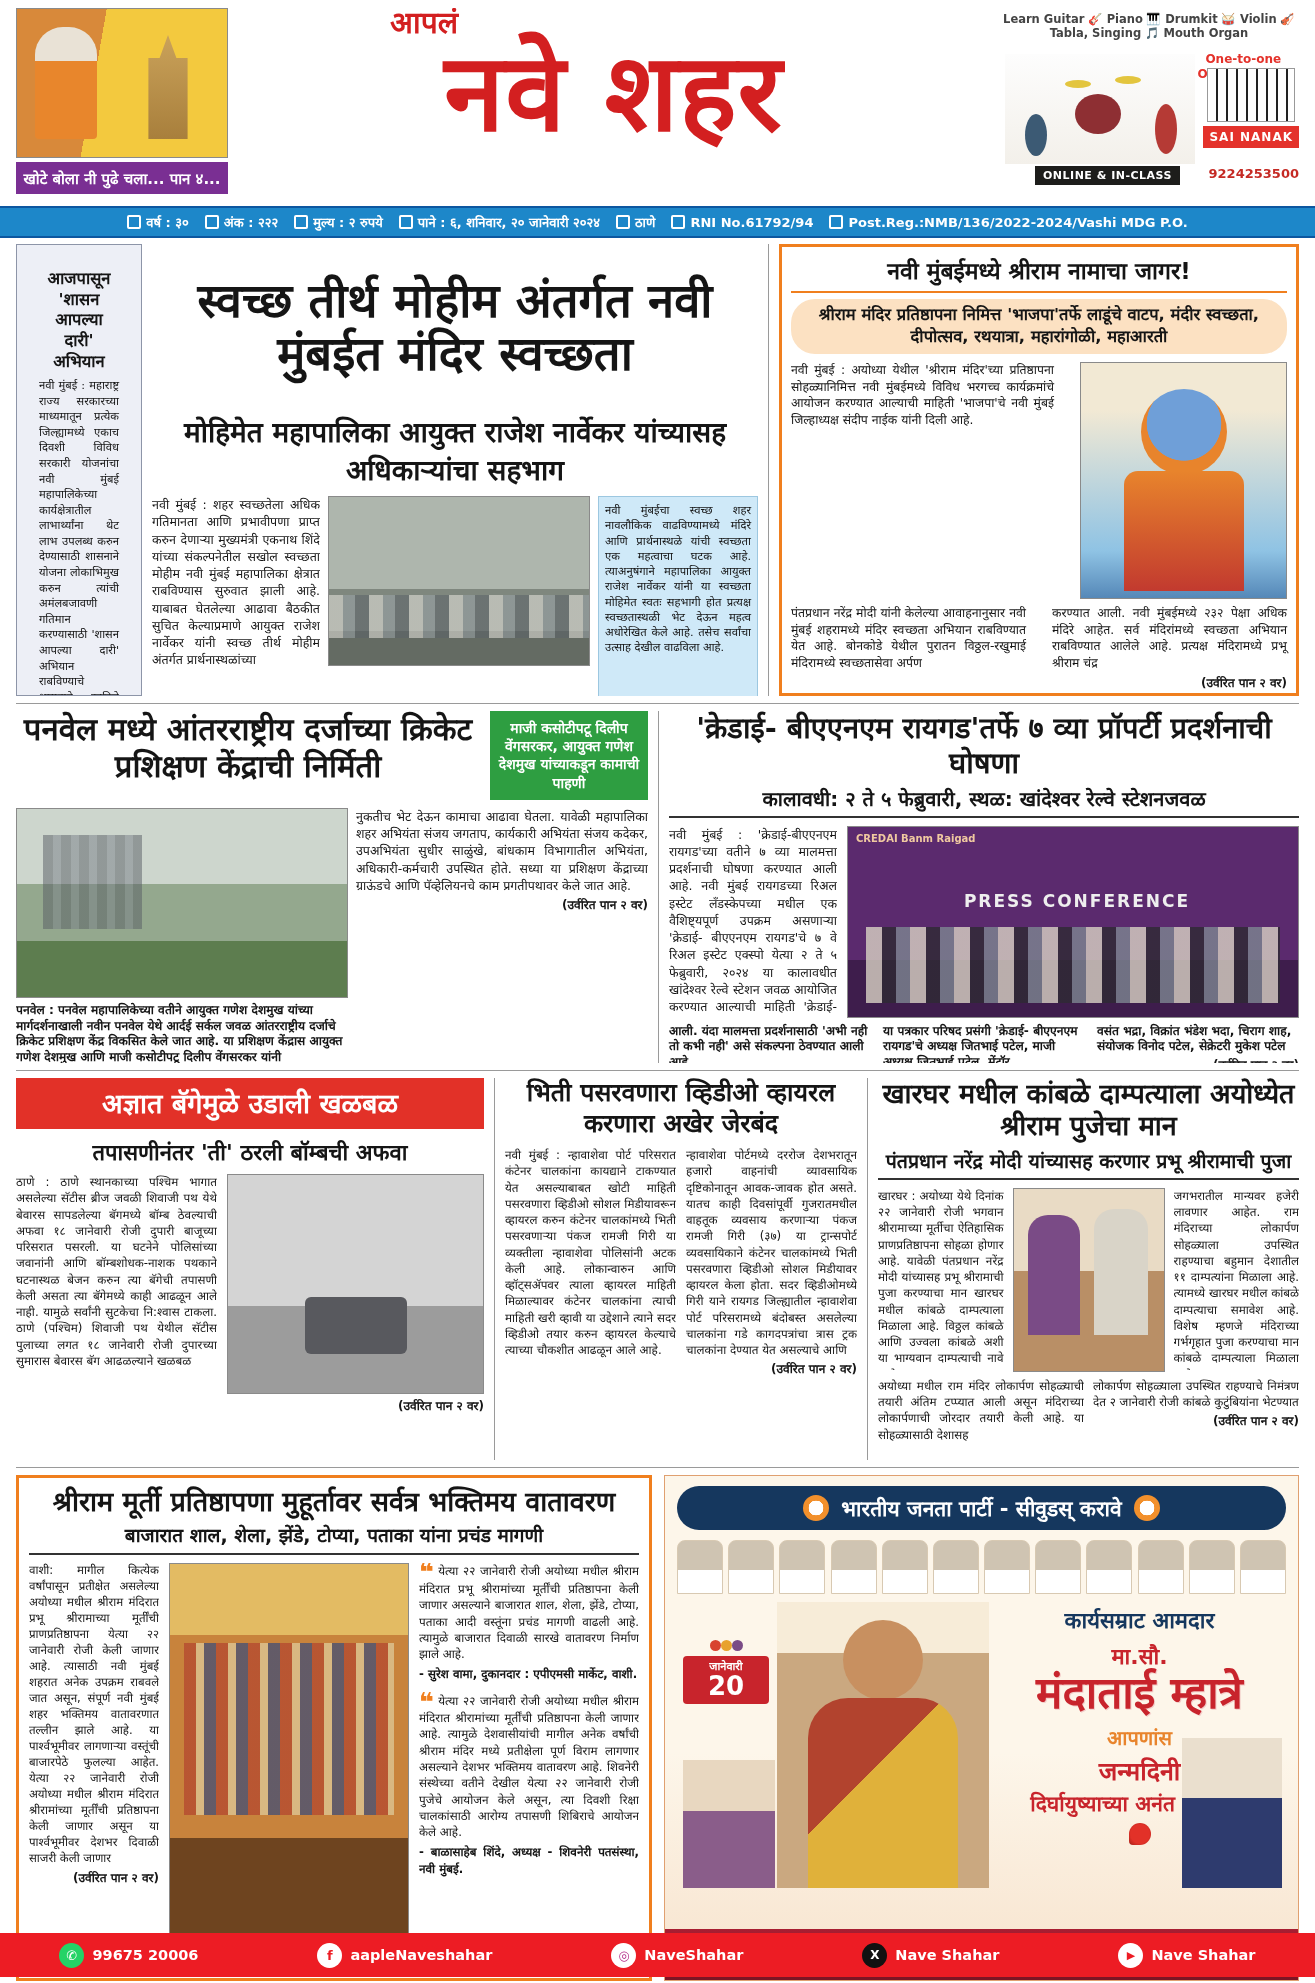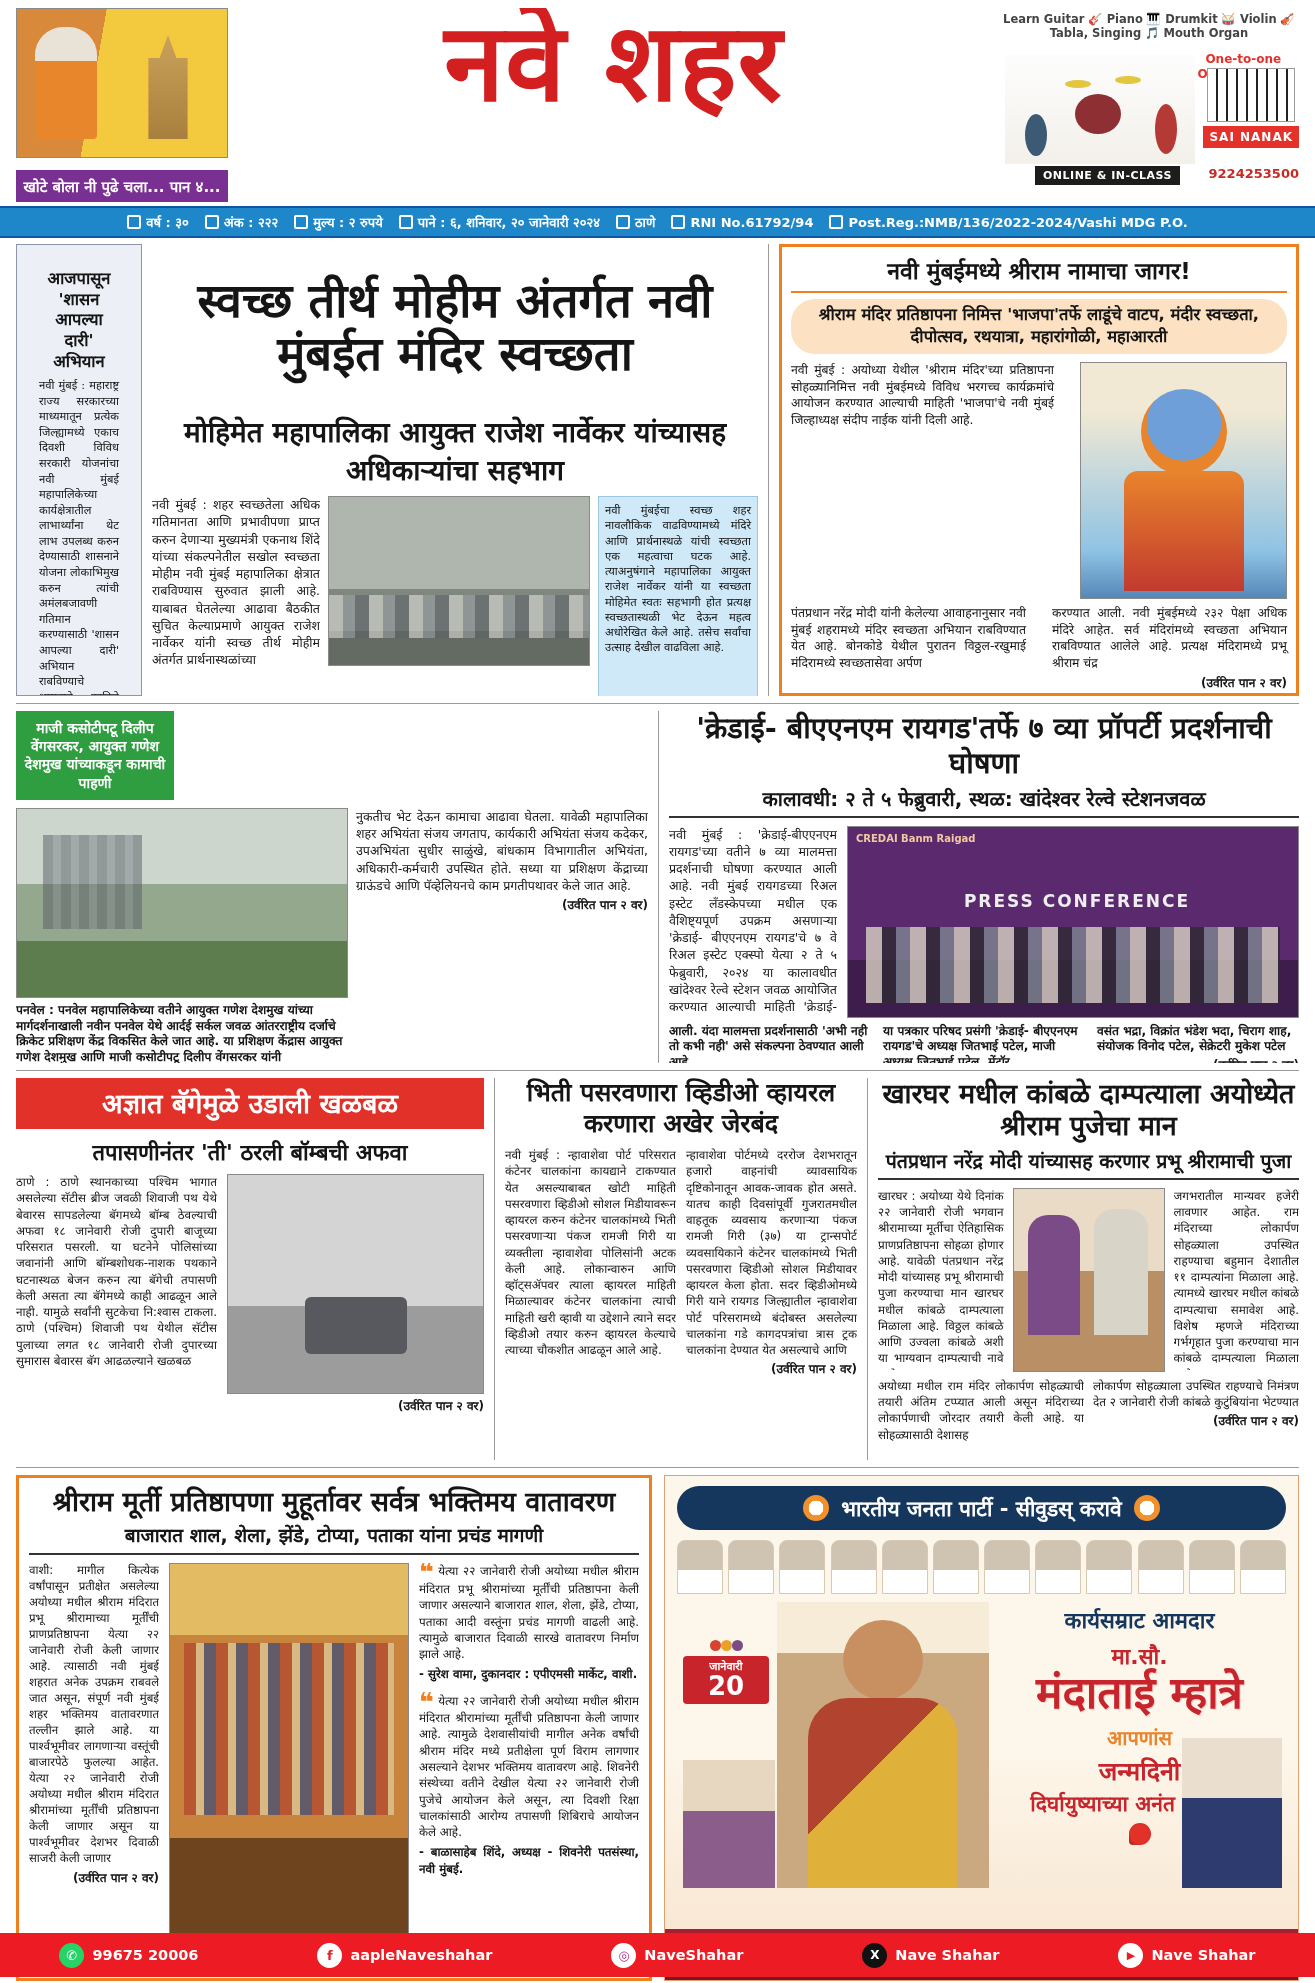--- a/index.html
+++ b/index.html
@@ -1,20 +1,20 @@
 <!DOCTYPE html>
 <html><head>
 <meta charset="utf-8">
 <style>
   html,body{margin:0;padding:0;background:#e9e9e9;}
   .page{width:1315px;height:1983px;background:#fff;position:relative;overflow:hidden;
         font-family:"DejaVu Sans","Liberation Sans",sans-serif;color:#151515;margin:0 auto;}
   
   .masthead{display:flex;gap:12px;padding:8px 16px 0;height:206px;box-sizing:border-box;}
-  .promo{width:212px;display:flex;flex-direction:column;gap:8px;}
+  .promo{width:212px;display:flex;flex-direction:column;}
   .promo-img{height:148px;border:1px solid #c9c9c9;background:linear-gradient(100deg,#d8893a 0 38%,#f3c93e 38% 100%);position:relative;}
   .promo-img:before{content:"";position:absolute;left:18px;top:18px;width:62px;height:112px;background:linear-gradient(180deg,#e9e2d6 0 30%,#e8862c 30% 100%);border-radius:28px 28px 4px 4px;}
   .promo-img:after{content:"";position:absolute;right:24px;top:26px;width:70px;height:104px;background:linear-gradient(180deg,#caa25a,#a87f3c);clip-path:polygon(50% 0,62% 22%,78% 22%,78% 100%,22% 100%,22% 22%,38% 22%);}
   .promo-caption{margin-top:4px;background:#7a2f93;color:#fff;font-weight:bold;font-size:15px;
                  text-align:center;padding:6px 2px;}
   .title-block{flex:1;color:#d31f20;text-align:center;overflow:hidden;}
   .title-small{font-size:30px;font-weight:bold;text-align:left;padding-left:150px;line-height:1;}
   .title-main{font-size:108px;font-weight:900;line-height:1.02;letter-spacing:1px;}
   .music-ad{width:300px;font-size:11px;position:relative;padding-top:4px;box-sizing:border-box;}
   .ma-line{color:#444;font-weight:bold;text-align:center;font-size:11.5px;}
@@ -194,20 +194,21 @@
 <body>
 
 <div class="page">
 
   <header class="masthead">
     <div class="promo">
       <div class="promo-img photo"></div>
       <div class="promo-caption">खोटे बोला नी पुढे चला... पान ४...</div>
     </div>
     <div class="title-block">
+      <div class="title-small">आपलं</div>
       <div class="title-main">नवे शहर</div>
     </div>
     <div class="music-ad">
       <div class="ma-line">Learn Guitar 🎸 Piano 🎹 Drumkit 🥁 Violin 🎻</div>
       <div class="ma-line">Tabla, Singing 🎵 Mouth Organ</div>
       <div class="ma-band">
         <i class="ma-cym"></i>
         <i class="ma-cym2"></i>
         <i class="ma-drum"></i>
         <i class="ma-p1"></i>
@@ -298,20 +299,21 @@
           </div>
         </div>
       </div>
     </section>
 
     <div class="hrule"></div>
 
     <section class="band band2">
       <div class="b2-left">
         <div class="b2l-top">
+          <h2>पनवेल मध्ये आंतरराष्ट्रीय दर्जाच्या क्रिकेट प्रशिक्षण केंद्राची निर्मिती</h2>
           <div class="greenbox">माजी कसोटीपटू दिलीप वेंगसरकर, आयुक्त गणेश देशमुख यांच्याकडून कामाची पाहणी</div>
         </div>
         <div class="b2l-row">
           <div class="b2l-photo-col">
             <div class="photo photo-cricket"></div>
             <div class="caption" style="margin-top:5px">पनवेल : पनवेल महापालिकेच्या वतीने आयुक्त गणेश देशमुख यांच्या मार्गदर्शनाखाली नवीन पनवेल येथे आर्दई सर्कल जवळ आंतरराष्ट्रीय दर्जाचे क्रिकेट प्रशिक्षण केंद्र विकसित केले जात आहे. या प्रशिक्षण केंद्रास आयुक्त गणेश देशमुख आणि माजी कसोटीपटू दिलीप वेंगसरकर यांनी</div>
           </div>
           <div class="body-text" style="flex:1;overflow:hidden">
             <span>नुकतीच भेट देऊन कामाचा आढावा घेतला. यावेळी महापालिका शहर अभियंता संजय जगताप, कार्यकारी अभियंता संजय कदेकर, उपअभियंता सुधीर साळुंखे, बांधकाम विभागातील अभियंता, अधिकारी-कर्मचारी उपस्थित होते. सध्या या प्रशिक्षण केंद्राच्या ग्राऊंडचे आणि पॅव्हेलियनचे काम प्रगतीपथावर केले जात आहे.</span>
             <div class="note">(उर्वरित पान २ वर)</div>

